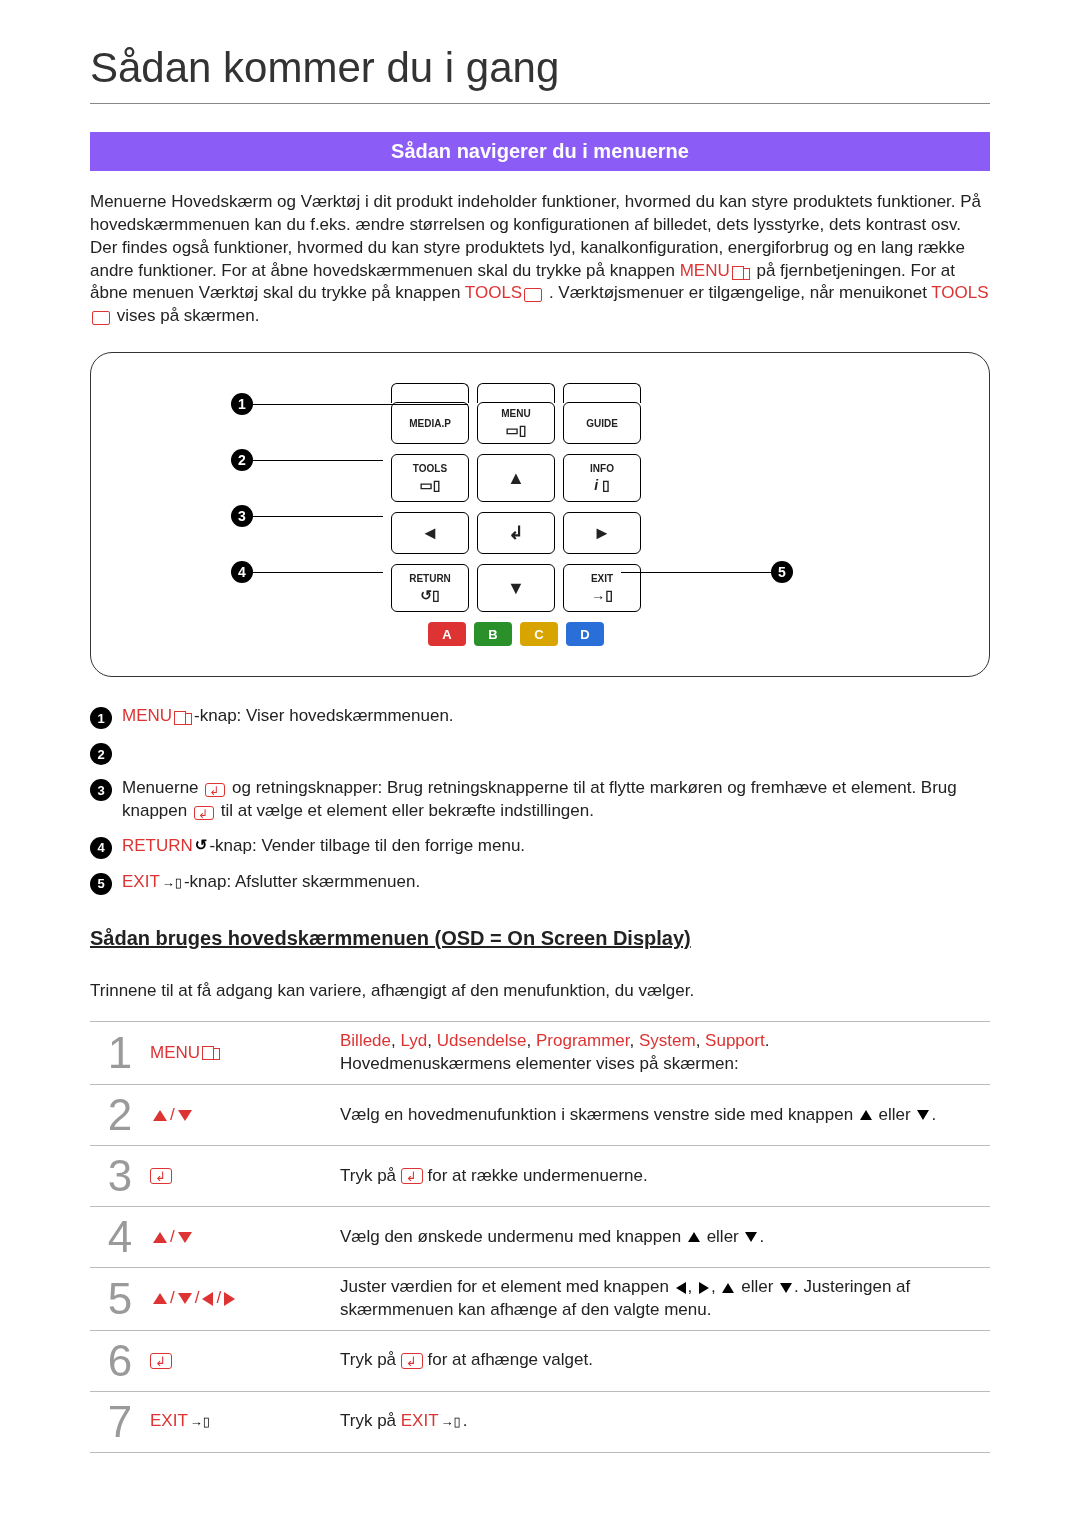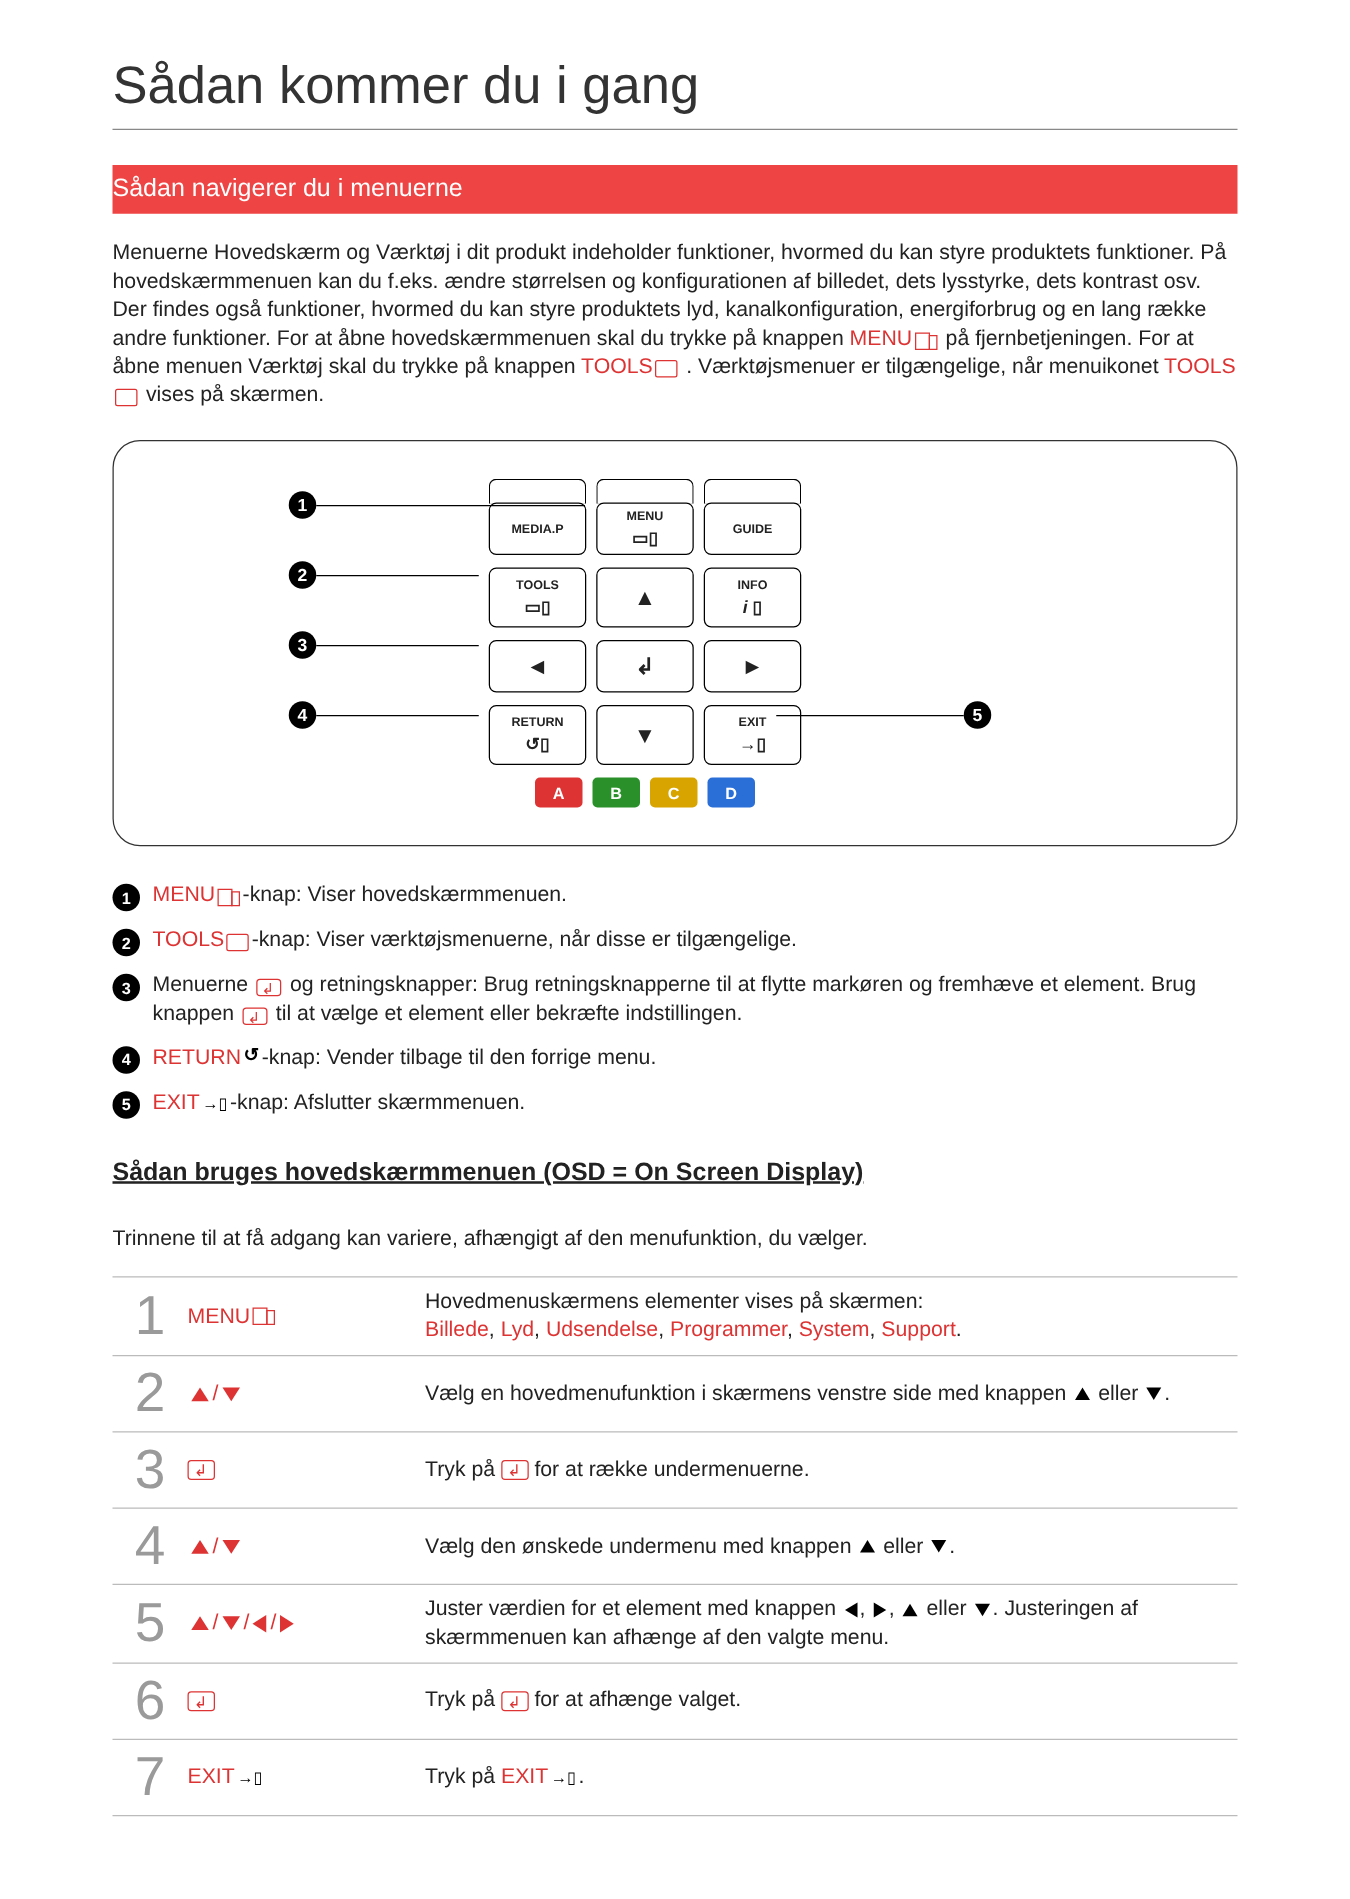--- a/index.html
+++ b/index.html
@@ -17,24 +17,24 @@
   }
   h1.page-title {
     font-weight: 300;
     font-size: 42px;
     color: #333;
     border-bottom: 1px solid #888;
     padding-bottom: 6px;
     margin-bottom: 28px;
   }
   .section-bar {
-    background: #ef4444;
+    background: #8b5cf6;
     color: #fff;
-    text-align: left;
-    font-weight: normal;
+    text-align: center;
+    font-weight: bold;
     font-size: 20px;
     padding: 6px 0;
     margin-bottom: 20px;
   }
   .intro {
     font-size: 17px;
     margin-bottom: 24px;
   }
   .red { color: #d33; }
   .tool-img {
@@ -220,21 +220,20 @@
     </div>
   </div>
 
   <div class="desc-list">
     <div class="desc-item">
       <div class="desc-num">1</div>
       <div><span class="red">MENU</span><span class="menu-img"></span><span>-knap: Viser hovedskærmmenuen.</span></div>
     </div>
     <div class="desc-item">
       <div class="desc-num">2</div>
-      <div><span class="red">TOOLS</span><span class="tool-img"></span><span>-knap: Viser værktøjsmenuerne, når disse er tilgængelige.</span></div>
     </div>
     <div class="desc-item">
       <div class="desc-num">3</div>
       <div>
         <span>Menuerne </span><span class="enter-img"></span>
         <span> og retningsknapper: Brug retningsknapperne til at flytte markøren og fremhæve et element. Brug knappen </span><span class="enter-img"></span>
         <span> til at vælge et element eller bekræfte indstillingen.</span>
       </div>
     </div>
     <div class="desc-item">
@@ -252,29 +251,29 @@
 
   <div class="steps">
 
     <div class="step-row">
       <div class="step-num">1</div>
       <div class="step-key">
           <span class="red">MENU</span>
           <span class="menu-img"></span>
         </div>
       <div class="step-desc">
-        <div>Hovedmenuskærmens elementer vises på skærmen:</div>
         <div>
           <span class="red">Billede</span>,
           <span class="red">Lyd</span>,
           <span class="red">Udsendelse</span>,
           <span class="red">Programmer</span>,
           <span class="red">System</span>,
           <span class="red">Support</span>.
         </div>
+        <div>Hovedmenuskærmens elementer vises på skærmen:</div>
       </div>
     </div>
 
     <div class="step-row">
       <div class="step-num">2</div>
       <div class="step-key"><span class="tri u"></span> / <span class="tri d"></span></div>
       <div class="step-desc">
         Vælg en hovedmenufunktion i skærmens venstre side med knappen <span class="tri-black-u"></span> eller <span class="tri-black-d"></span>.
       </div>
     </div>

